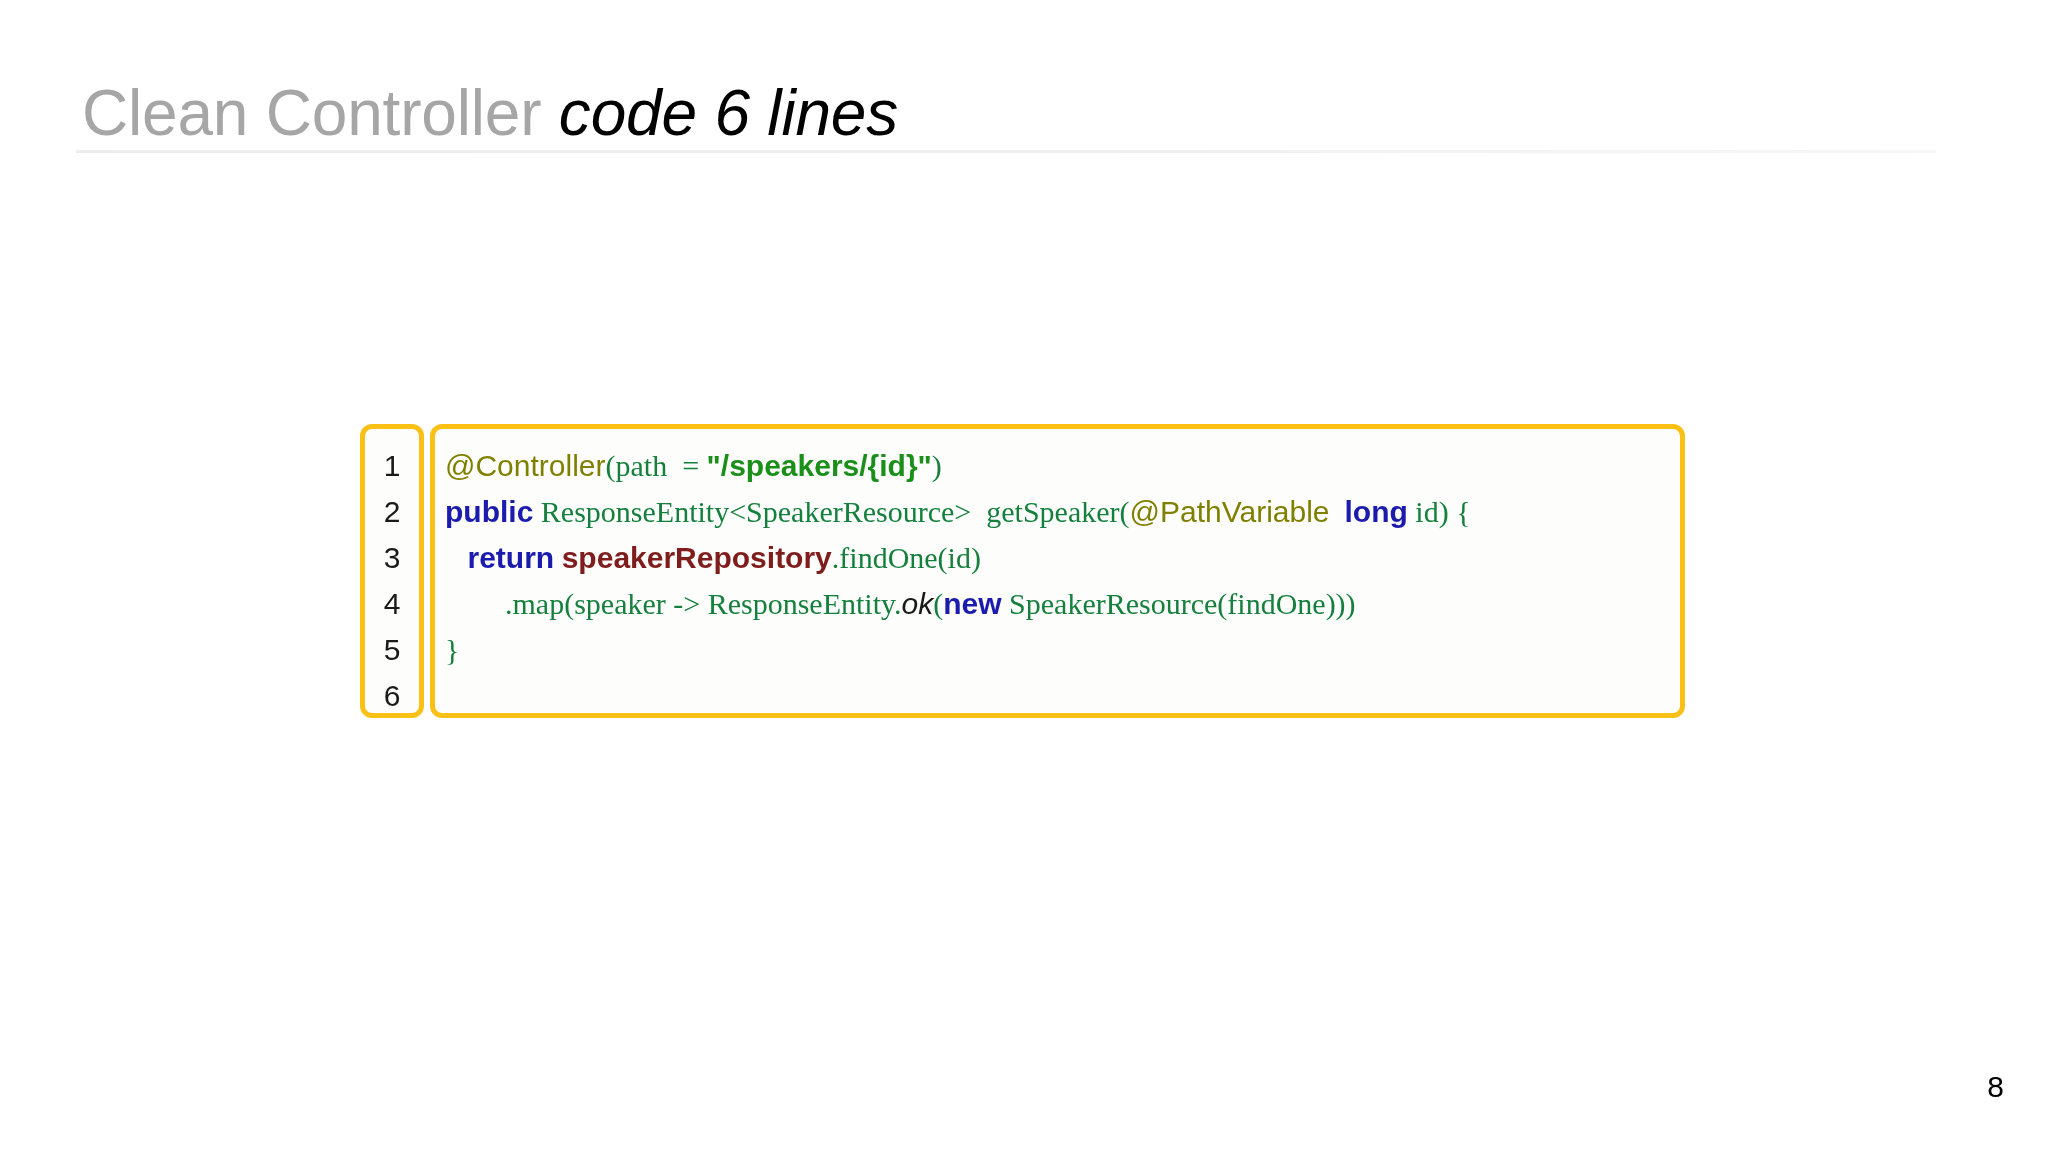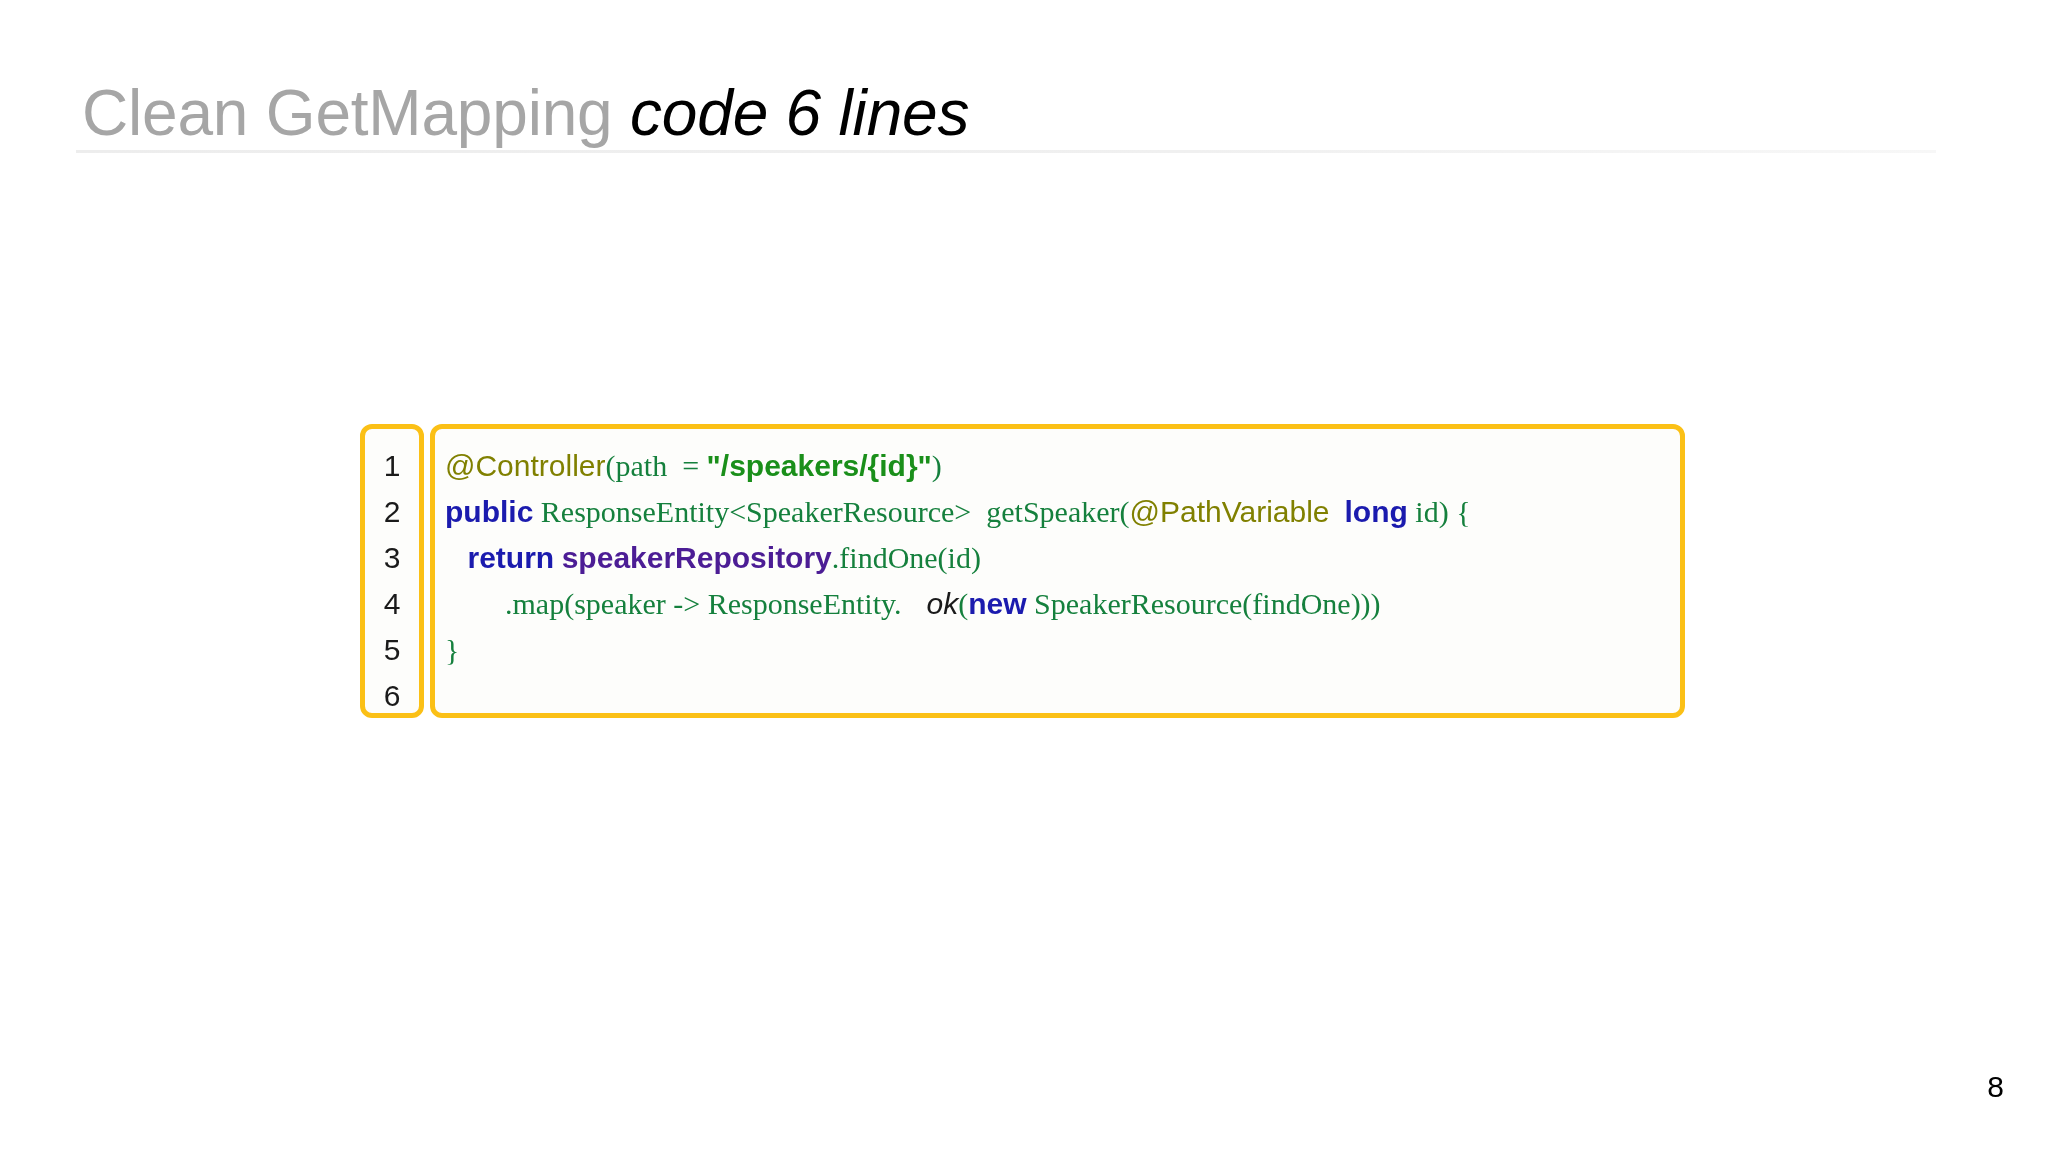--- a/index.html
+++ b/index.html
@@ -91,40 +91,40 @@
     line-height: 46px;
     color: #1a1a1a;
     white-space: pre;
     font-family: "Liberation Sans", sans-serif;
   }
 
   
   .tok-annotation { color: #808000; }
   .tok-string     { color: #1a8f1a; font-weight: bold; }
   .tok-keyword    { color: #1b1bae; font-weight: bold; }
-  .tok-field      { color: #4c1d95; font-weight: bold; }
+  .tok-field      { color: #7f1d1d; font-weight: bold; }
   .tok-const      { color: #7d2a91; font-weight: bold; font-style: italic; }
-  .tok-method-it  { font-style: italic; color: #1a1a1a; margin-left: 25px; }
+  .tok-method-it  { font-style: italic; color: #1a1a1a; }
   .tok-plain      { color: #15803d; font-family: Liberation Serif, serif; }
 
   
   #page-number {
     position: absolute;
     right: 44px;
     bottom: 48px;
     font-size: 30px;
     color: #000000;
     font-family: "Liberation Sans", sans-serif;
   }
 </style>
 </head>
 <body>
 
 <h1 id="slide-title">
-  <span class="title-muted">Clean GetMapping</span><span class="title-strong"> code 6 lines</span>
+  <span class="title-muted">Clean Controller</span><span class="title-strong"> code 6 lines</span>
 </h1>
 
 <div id="title-rule"></div>
 
 <div id="code-block">
   <div class="code-gutter" style="border-color: rgb(251, 192, 22); background: rgb(253, 253, 251);">
       <div class="ln">1</div>
       <div class="ln">2</div>
       <div class="ln">3</div>
       <div class="ln">4</div>

